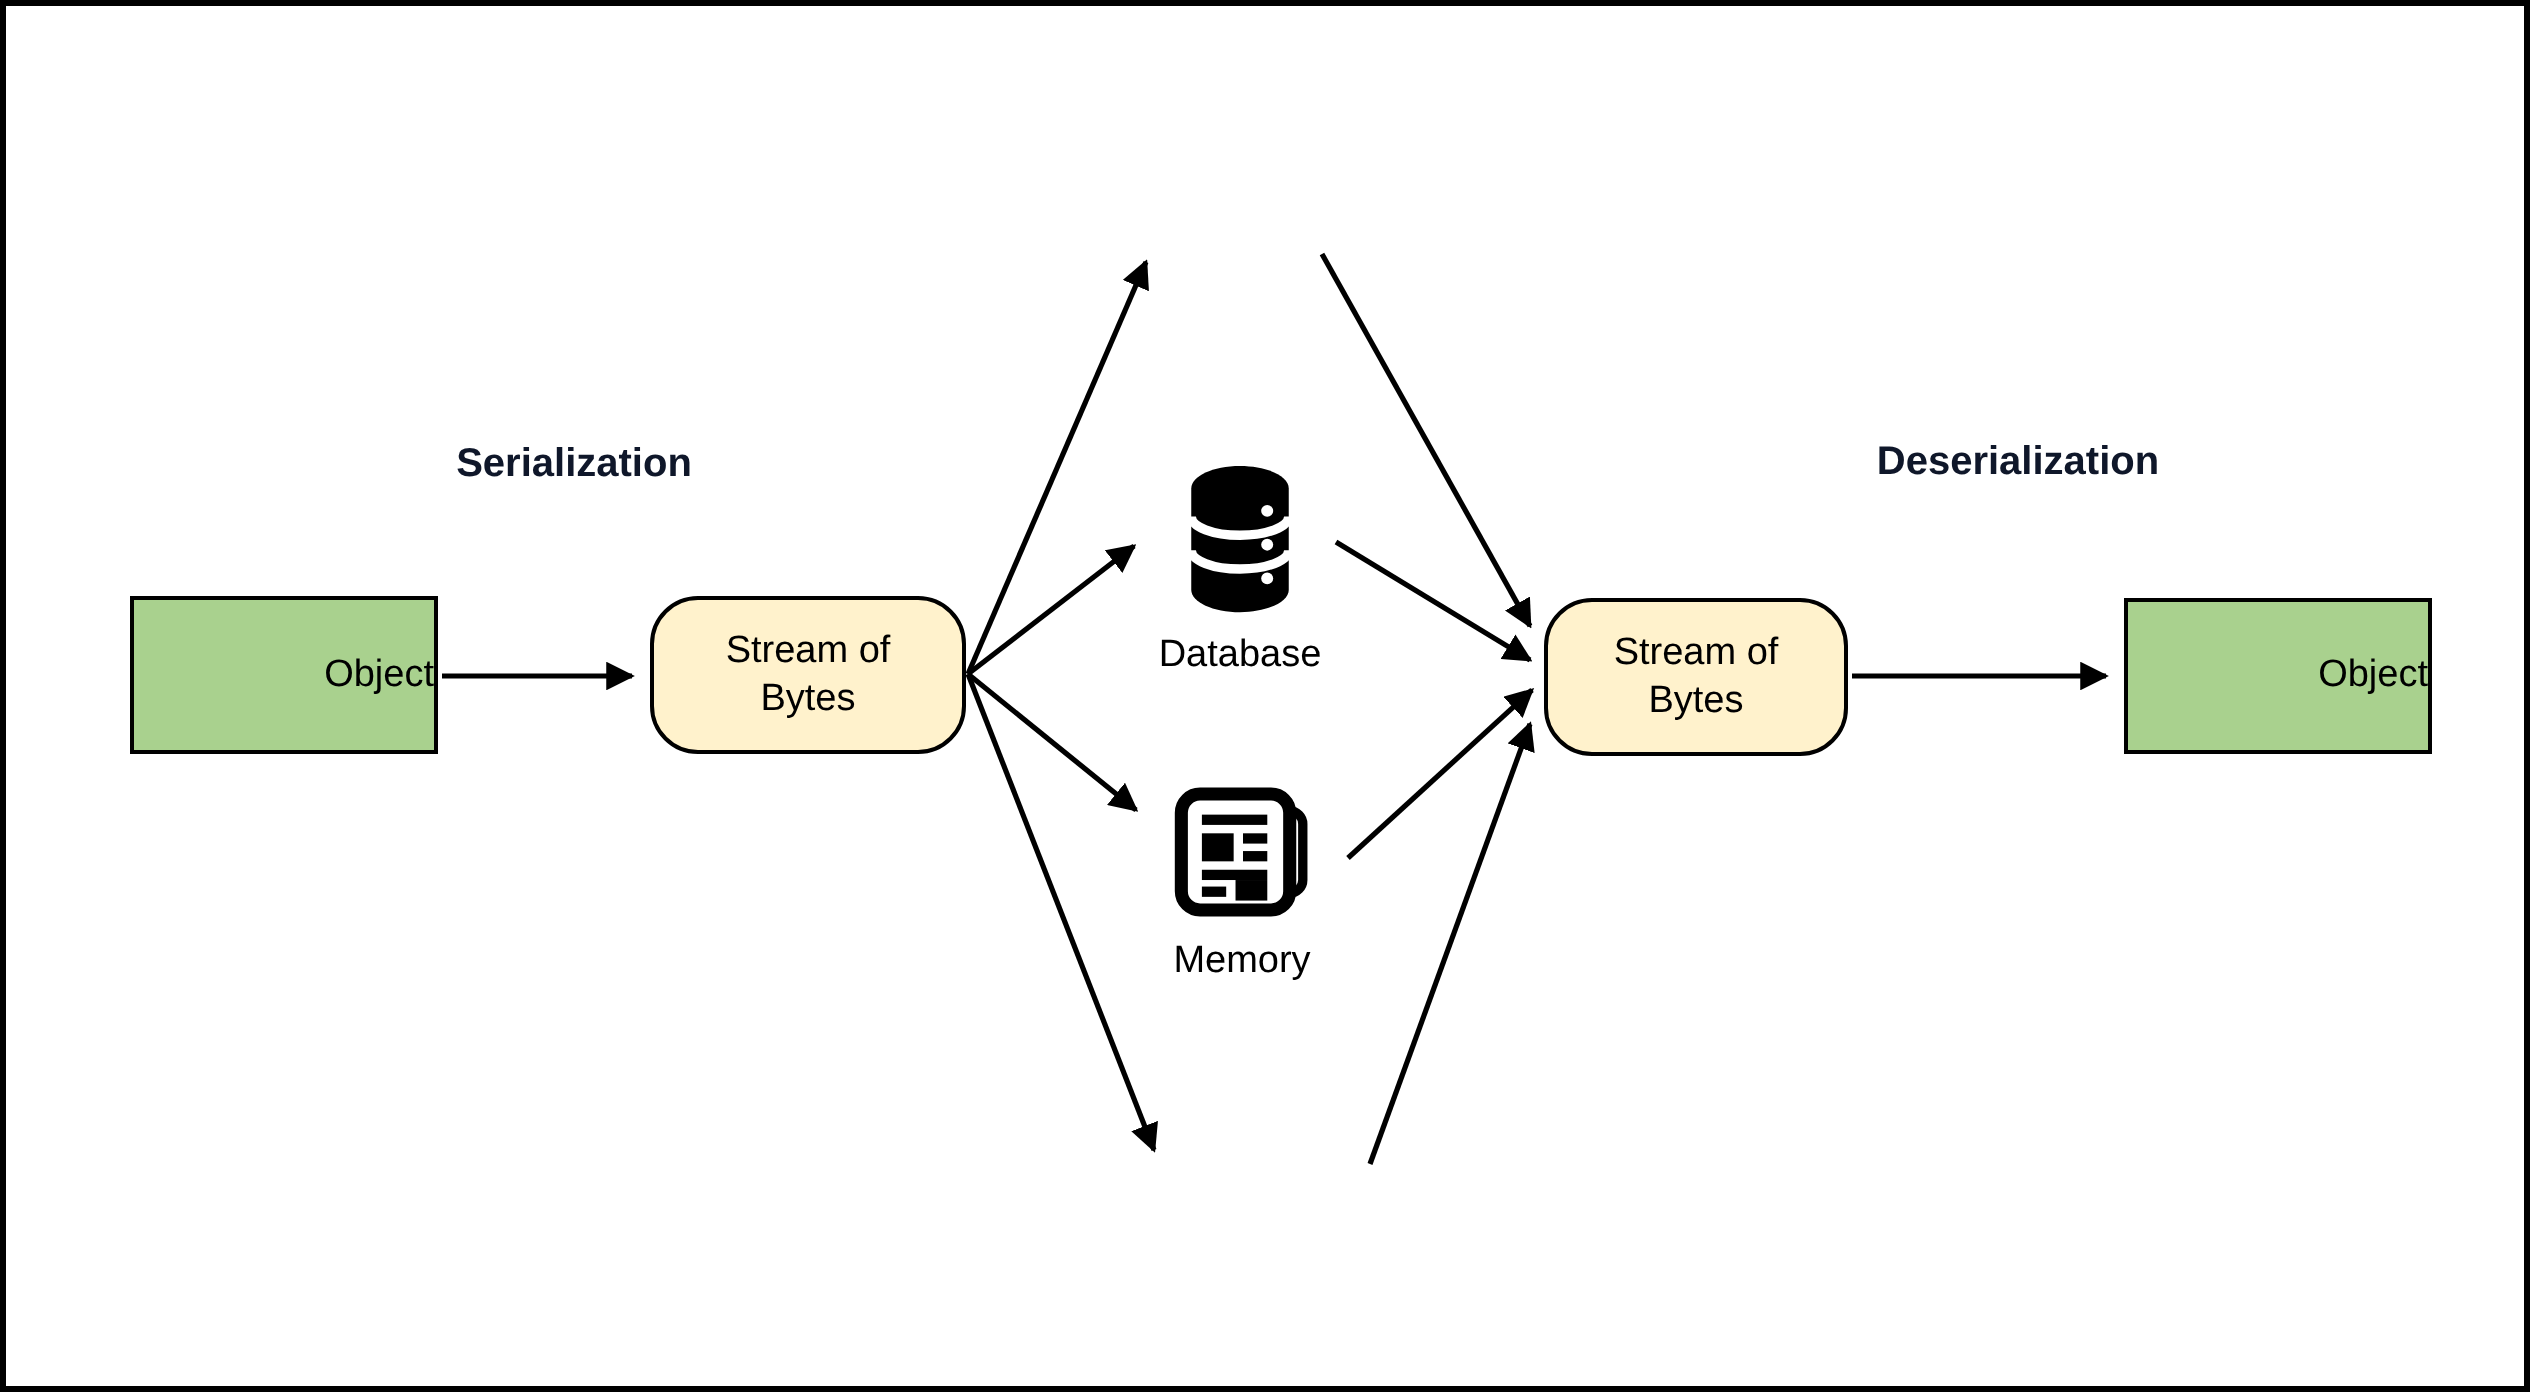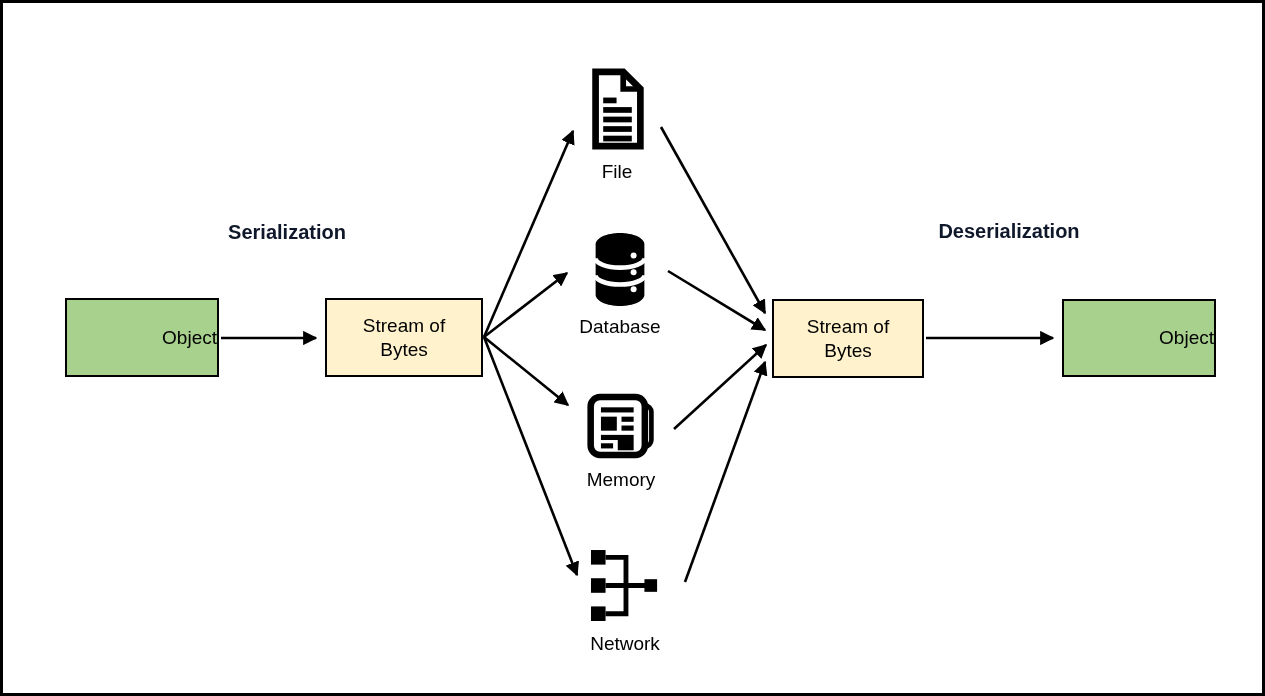--- a/index.html
+++ b/index.html
@@ -40,21 +40,21 @@
     color: #000000;
     text-align: center;
     z-index: 2;
   }
   .node-box .wrap {
     display: inline-block;
     max-width: 106px;
     line-height: 24px;
   }
   .object-fill  { background: #A9D18E; justify-content: flex-end; }
-  .stream-fill  { background: #FFF2CC; }
+  .stream-fill  { background: #FFF2CC; border-radius: 24px; }
 
   #object-left   { left: 65px;   top: 298px; width: 154px; height: 79px; }
   #stream-left   { left: 325px;  top: 298px; width: 158px; height: 79px; }
   #stream-right  { left: 772px;  top: 299px; width: 152px; height: 79px; }
   #object-right  { left: 1062px; top: 299px; width: 154px; height: 78px; }
 
   .process-label {
     position: absolute;
     width: 220px;
     text-align: center;
@@ -119,34 +119,20 @@
   <div class="node-box stream-fill" id="stream-left">
     <span class="wrap">Stream of Bytes</span>
   </div>
   <div class="node-box stream-fill" id="stream-right">
     <span class="wrap">Stream of Bytes</span>
   </div>
   <div class="node-box object-fill" id="object-right">
     <span class="wrap">Object</span>
   </div>
 
-  <div class="medium" id="medium-file">
-    <span>
-      <svg width="61" height="86" viewBox="0 0 64 90">
-        <path d="M9 6 H38 L56 24 V84 H9 Z" fill="none" stroke="#000" stroke-width="7" stroke-linejoin="miter"></path>
-        <path d="M38 6 V24 H56" fill="none" stroke="#000" stroke-width="6"></path>
-        <rect x="17" y="33" width="14" height="6" fill="#000"></rect>
-        <rect x="17" y="43" width="30" height="6" fill="#000"></rect>
-        <rect x="17" y="53" width="30" height="6" fill="#000"></rect>
-        <rect x="17" y="63" width="30" height="6" fill="#000"></rect>
-        <rect x="17" y="73" width="30" height="6" fill="#000"></rect>
-      </svg>
-    </span>
-    <div class="medium-label">File</div>
-  </div>
 
   <div class="medium" id="medium-database">
     <span>
       <svg width="62" height="75" viewBox="0 0 64 80">
         <path d="M6 13 C6 6.4 17.6 1 32 1 C46.4 1 58 6.4 58 13 V67 C58 73.6 46.4 79 32 79 C17.6 79 6 73.6 6 67 Z" fill="#000"></path>
         <path d="M6 28 A26 10 0 0 0 58 28" fill="none" stroke="#fff" stroke-width="5"></path>
         <path d="M6 46 A26 10 0 0 0 58 46" fill="none" stroke="#fff" stroke-width="5"></path>
         <circle cx="46.5" cy="25" r="3.2" fill="#fff"></circle>
         <circle cx="46.5" cy="43" r="3.2" fill="#fff"></circle>
         <circle cx="46.5" cy="61" r="3.2" fill="#fff"></circle>
@@ -165,28 +151,15 @@
         <rect x="38" y="26" width="13" height="5.5" fill="#000"></rect>
         <rect x="38" y="35.5" width="13" height="5.5" fill="#000"></rect>
         <rect x="16" y="45.5" width="35" height="5.5" fill="#000"></rect>
         <rect x="16" y="54.5" width="13" height="5.5" fill="#000"></rect>
         <rect x="34" y="51" width="17" height="11" fill="#000"></rect>
       </svg>
     </span>
     <div class="medium-label">Memory</div>
   </div>
 
-  <div class="medium" id="medium-network">
-    <span>
-      <svg width="70" height="76" viewBox="0 0 72 76">
-        <path d="M16 8.5 H37 V66.5 H16" fill="none" stroke="#000" stroke-width="5"></path>
-        <path d="M16 37.5 H57" fill="none" stroke="#000" stroke-width="5"></path>
-        <rect x="1" y="1" width="15" height="15" fill="#000"></rect>
-        <rect x="1" y="30" width="15" height="15" fill="#000"></rect>
-        <rect x="1" y="59" width="15" height="15" fill="#000"></rect>
-        <rect x="56" y="31" width="13" height="13" fill="#000"></rect>
-      </svg>
-    </span>
-    <div class="medium-label">Network</div>
-  </div>
 
   <div class="frame-border"></div>
 </div>
 
 </body></html>

